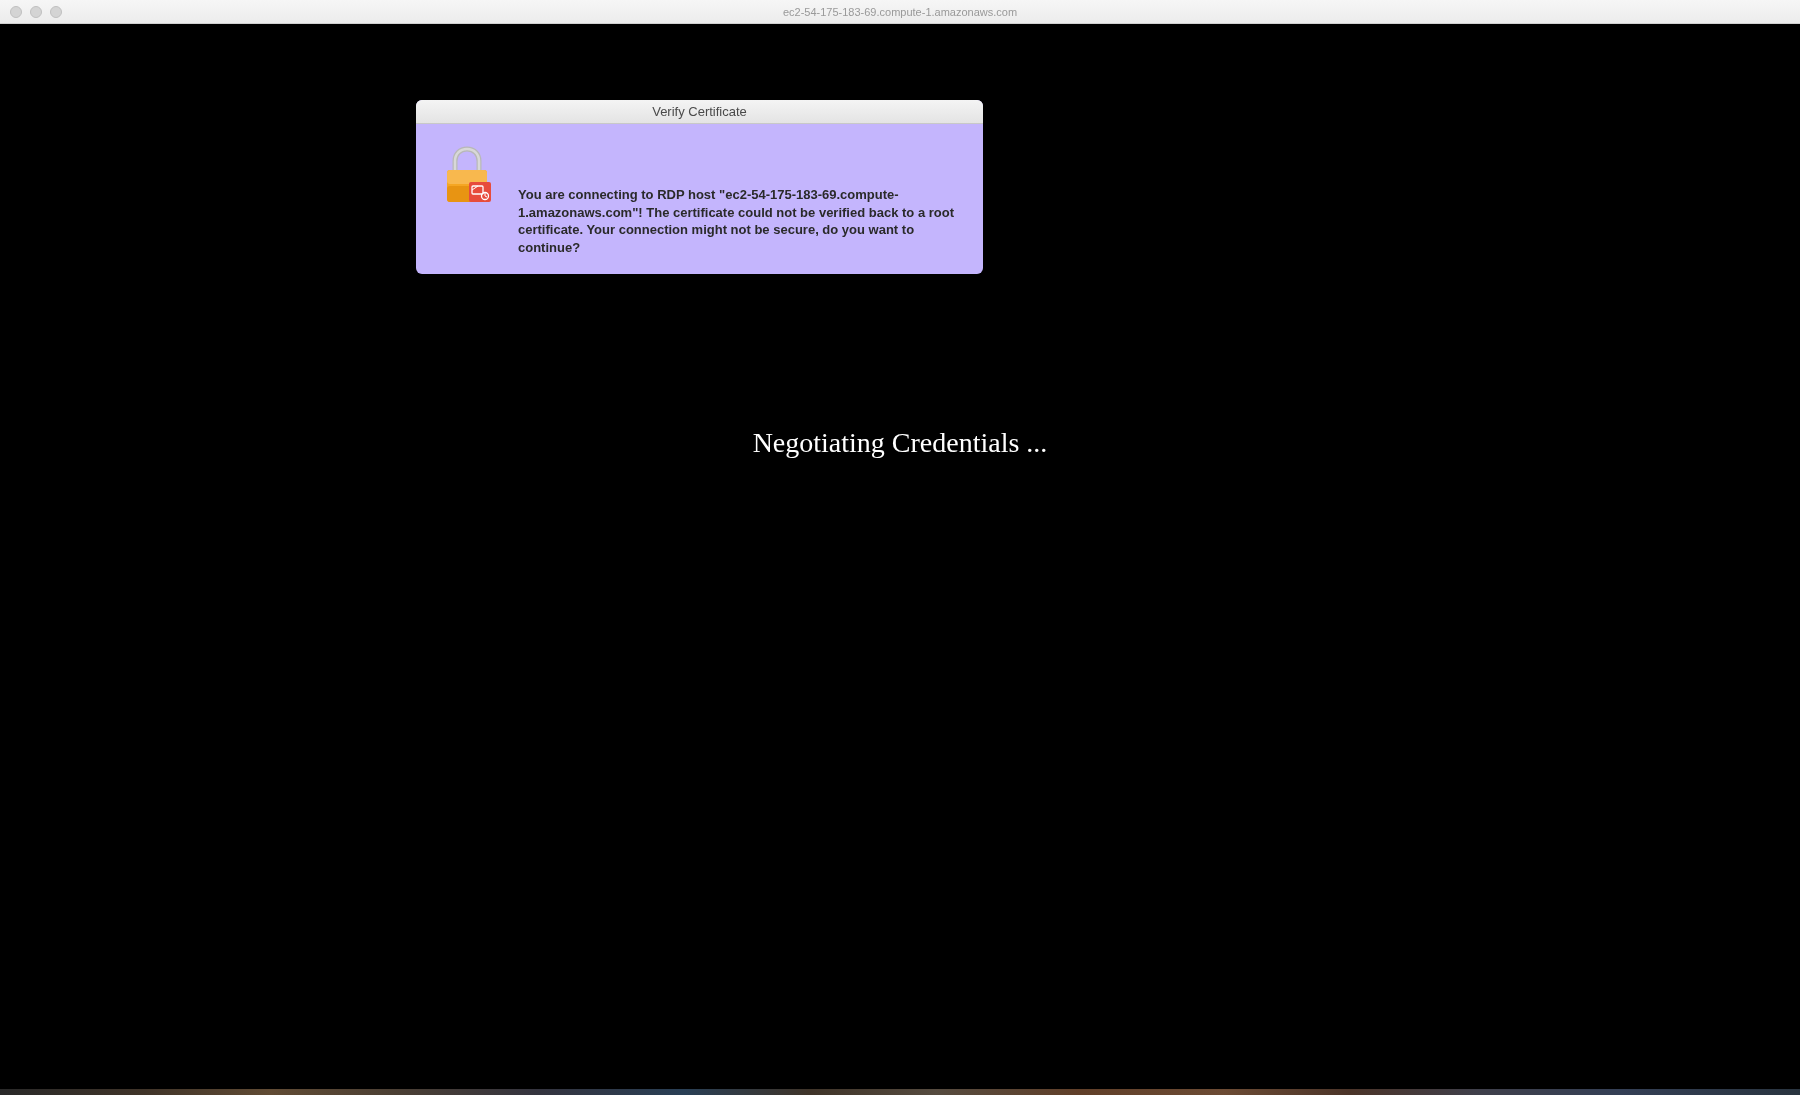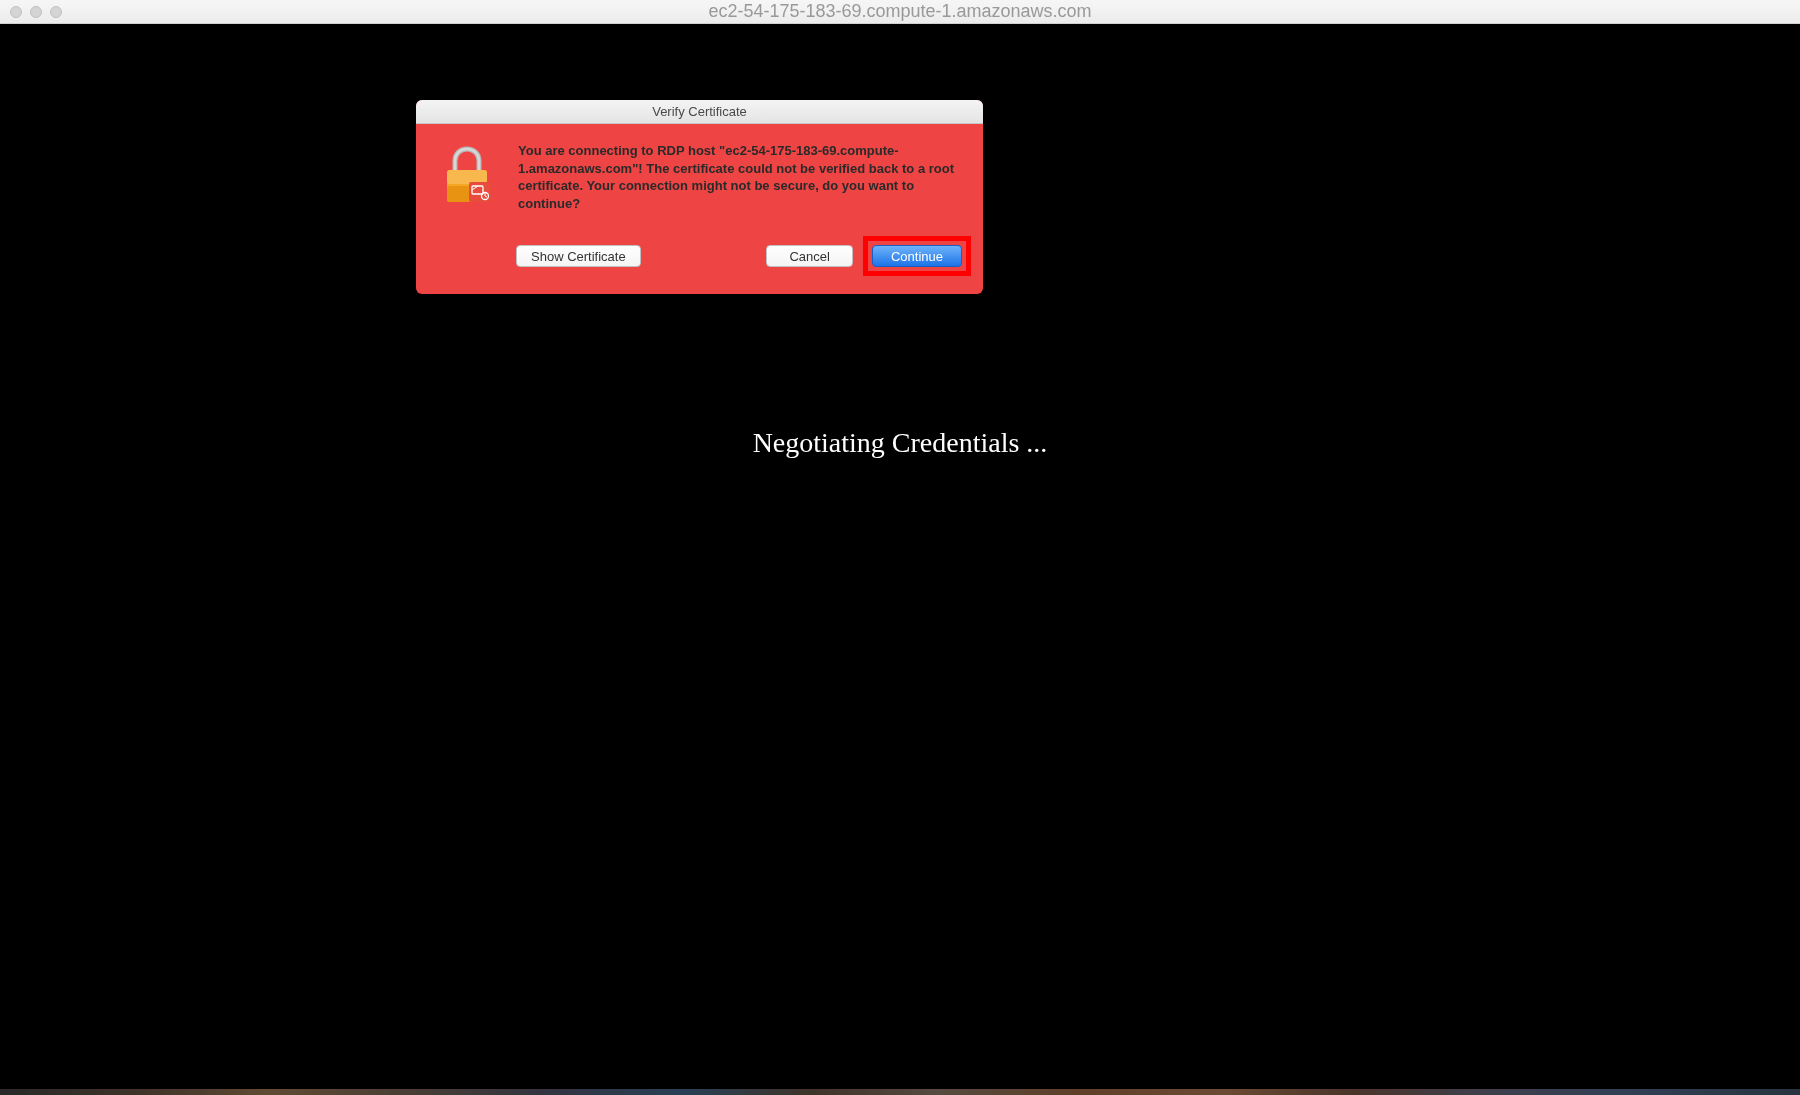--- a/index.html
+++ b/index.html
@@ -38,21 +38,21 @@
       height: 12px;
       border-radius: 50%;
       background: #d4d4d4;
       border: 0.5px solid #c0c0c0;
     }
     
     .window-title {
       position: absolute;
       left: 50%;
       transform: translateX(-50%);
-      font-size: 18px;
+      font-size: 11px;
       color: #999;
     }
     
     .remote-area {
       position: absolute;
       top: 24px;
       left: 0;
       right: 0;
       bottom: 0;
       background: #000;
@@ -67,21 +67,21 @@
       font-size: 28px;
       font-weight: 400;
       font-family: Liberation Serif, serif;
     }
     
     .dialog {
       position: absolute;
       left: 416px;
       top: 76px;
       width: 567px;
-      background: #ef4444;
+      background: #c4b5fd;
       border-radius: 6px;
       box-shadow: 0 10px 40px rgba(0,0,0,0.5);
       overflow: hidden;
     }
     
     .dialog-title-bar {
       height: 24px;
       background: linear-gradient(to bottom, #f4f4f4, #e4e4e4);
       border-bottom: 1px solid #c8c8c8;
       display: flex;
@@ -105,20 +105,21 @@
       justify-content: center;
       padding-top: 4px;
     }
     
     .dialog-message {
       flex: 1;
       font-size: 13px;
       font-weight: 700;
       color: #2a2a2a;
       line-height: 1.35;
+      margin-top: 44px;
     }
     
     .dialog-buttons {
       padding: 6px 18px 18px 18px;
       display: flex;
       align-items: center;
     }
     
     .btn {
       height: 22px;
@@ -207,24 +208,16 @@
           <rect x="28" y="36" width="22" height="20" rx="2" fill="#e74c3c"></rect>
           <rect x="31" y="40" width="11" height="8" rx="1" fill="none" stroke="#fff" stroke-width="1.3"></rect>
           <path d="M 31 44 L 37 40" stroke="#fff" stroke-width="1"></path>
           <circle cx="44" cy="50" r="3.5" fill="none" stroke="#fff" stroke-width="1.3"></circle>
           <path d="M 44 47 L 44 50 L 46 51" stroke="#fff" stroke-width="1" fill="none"></path>
         </svg>
       </div>
       <div class="dialog-message">You are connecting to RDP host "ec2-54-175-183-69.compute-1.amazonaws.com"! The certificate could not be verified back to a root certificate. Your connection might not be secure, do you want to continue?</div>
     </div>
 
-    <div class="dialog-buttons">
-      <button class="btn btn-show-cert">Show Certificate</button>
-      <div class="btn-spacer"></div>
-      <button class="btn btn-cancel">Cancel</button>
-      <span class="continue-highlight">
-        <button class="btn btn-continue">Continue</button>
-      </span>
-    </div>
   </div>
 
   <div class="dock-edge"></div>
 </div>
 
 </body></html>

